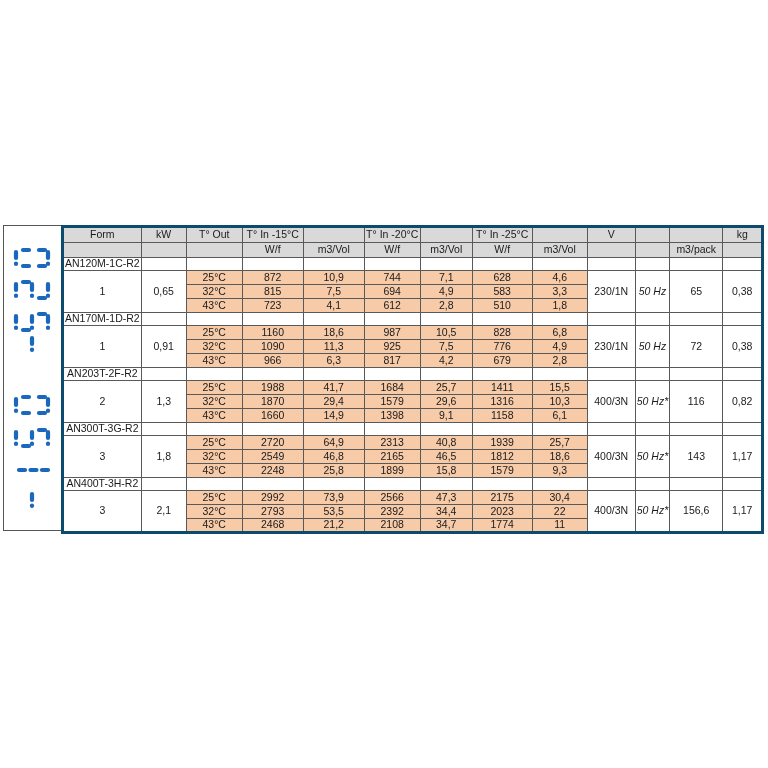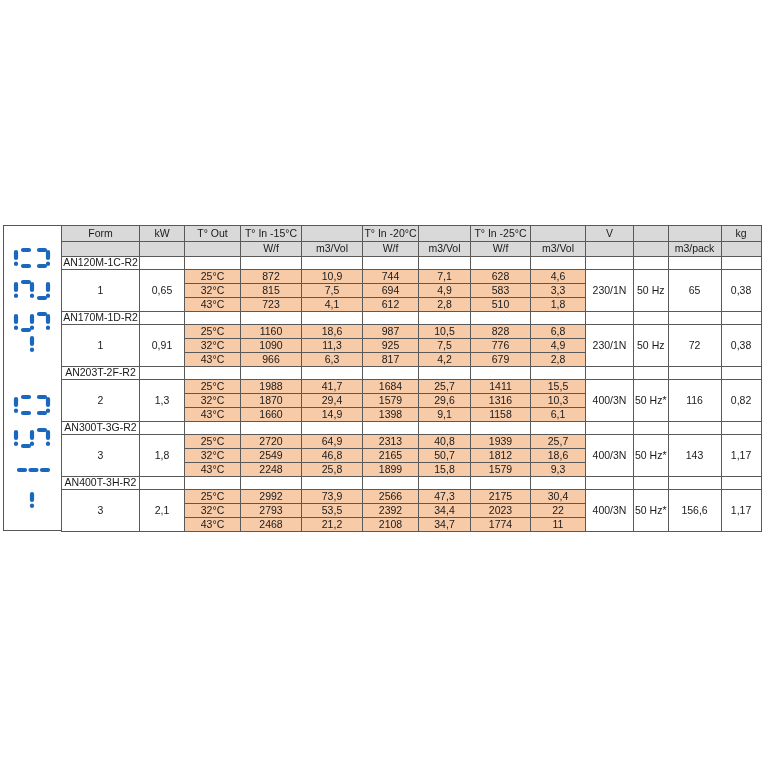--- a/index.html
+++ b/index.html
@@ -4,31 +4,31 @@
 <style>
   html,body{margin:0;padding:0;background:#ffffff;}
   .stage{position:relative;width:768px;height:768px;background:#ffffff;overflow:hidden;
          font-family:"Liberation Sans",sans-serif;color:#1a1a1a;}
   
   .leftbox{position:absolute;left:3px;top:225px;width:57px;height:304px;
            border:1px solid #555;background:#ffffff;}
   .leftbox svg{position:absolute;left:0;top:0;}
   
   table.spec{position:absolute;left:61px;top:225px;border-collapse:collapse;
-             table-layout:fixed;border:1px solid #0c4a6e;}
+             table-layout:fixed;border:3px solid #0c4a6e;}
   table.spec td,table.spec th{border:1px solid #595959;padding:0 1px;text-align:center;
              vertical-align:middle;font-size:10.5px;line-height:1.05;white-space:nowrap;
              overflow:hidden;font-weight:normal;}
   tr.rh1{height:16px;} tr.rh2{height:15px;} tr.modelrow{height:13px;} tr.datarow{height:14px;}
   th.hdr{background:#d9d9d9;font-weight:bold;}
   td.mname{font-weight:bold;text-align:left;padding-left:2px;font-size:10.3px;margin-left:10px;}
   td.sal{background:#f7caa8;margin-top:8px;}
   td.num{background:#f7caa8;font-weight:bold;}
   td.formcell{font-weight:bold;}
-  td.hzcell{font-size:10px;}
+  td.hzcell{font-size:10px;font-style:italic;}
 </style>
 </head>
 <body>
 
 <div class="stage">
 
   <div class="leftbox">
     <svg id="codeglyphs" width="57" height="304" viewBox="0 0 57 304">
         <g transform="rotate(90 28 32) translate(18 14)">
           <line x1="4" y1="2" x2="16" y2="2" stroke="#1a68bd" stroke-width="4.2" stroke-linecap="round" stroke-dasharray="6 5.5"></line>
@@ -302,21 +302,21 @@
       <td rowspan="3">400/3N</td>
       <td rowspan="3" class="hzcell">50 Hz*</td>
       <td rowspan="3">143</td>
       <td rowspan="3">1,17</td>
     </tr>
     <tr class="datarow">
       <td class="sal">32°C</td>
       <td class="num">2549</td>
       <td class="num">46,8</td>
       <td class="num">2165</td>
-      <td class="num">50,7</td>
+      <td class="num">46,5</td>
       <td class="num">1812</td>
       <td class="num">18,6</td>
     </tr>
     <tr class="datarow">
       <td class="sal">43°C</td>
       <td class="num">2248</td>
       <td class="num">25,8</td>
       <td class="num">1899</td>
       <td class="num">15,8</td>
       <td class="num">1579</td>

